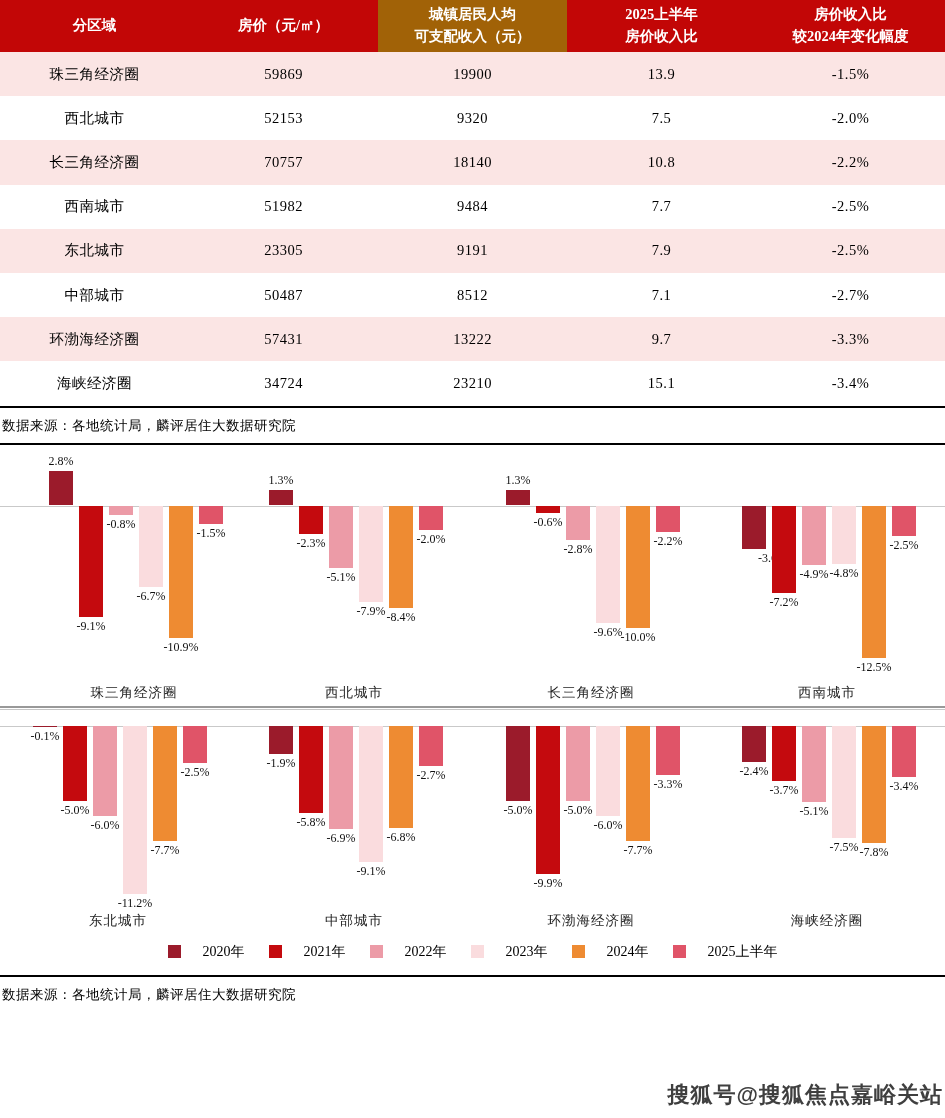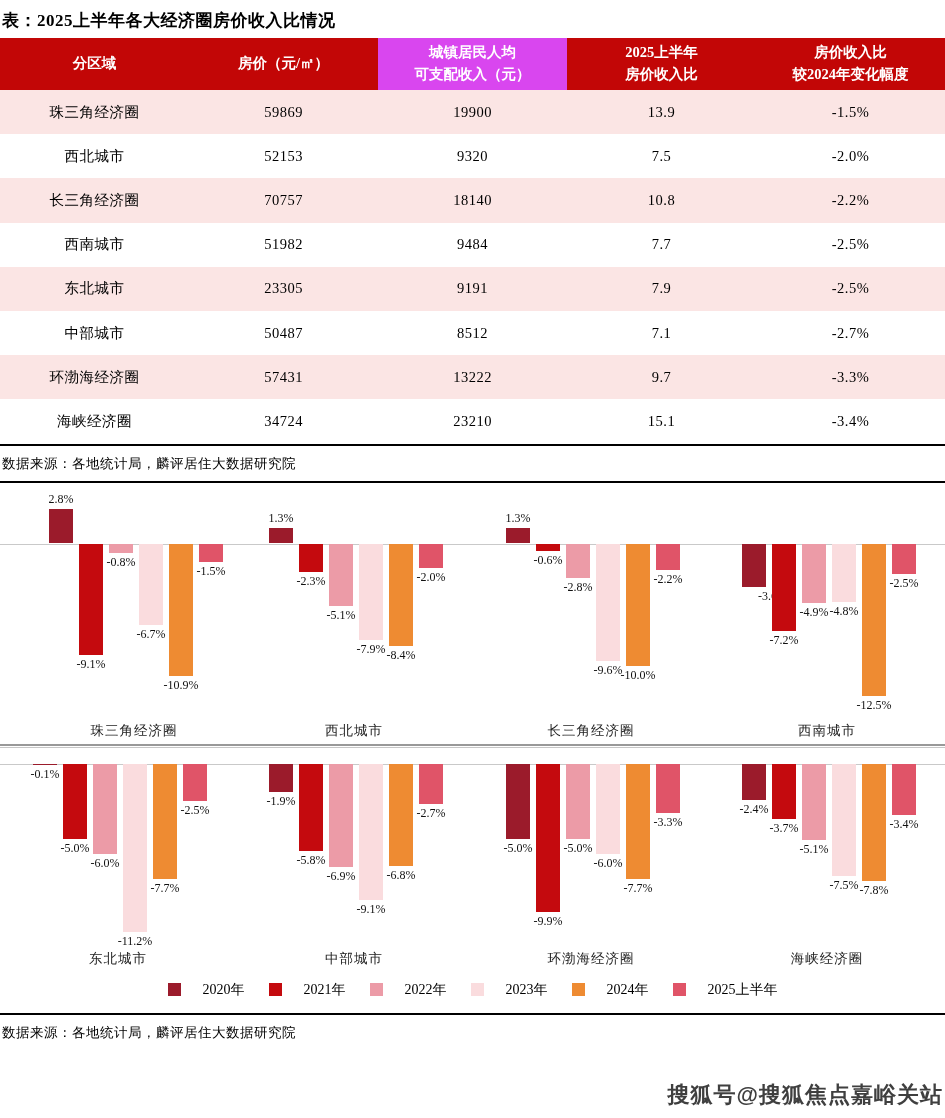--- a/index.html
+++ b/index.html
@@ -37,28 +37,27 @@
     text-shadow:-1.5px -1.5px 0 #fff, 1.5px -1.5px 0 #fff, -1.5px 1.5px 0 #fff,
                  1.5px 1.5px 0 #fff, 0 -1.5px 0 #fff, 0 1.5px 0 #fff,
                 -1.5px 0 0 #fff, 1.5px 0 0 #fff;
   }
 </style>
 </head>
 <body>
 
 <div class="page">
 
-  <div class="tbl-title">表：2025上半年各大经济圈房价收入比情况</div>
 
   <table class="data-table">
     <thead>
         <tr id="tbl-head-row">
           <th style="background: rgb(194, 6, 6);">分区域</th>
           <th style="background: rgb(194, 6, 6);">房价（元/㎡）</th>
-          <th style="background: #d946ef;">城镇居民人均
+          <th style="background: #a16207;">城镇居民人均
 可支配收入（元）</th>
           <th style="background: rgb(194, 6, 6);">2025上半年
 房价收入比</th>
           <th style="background: rgb(194, 6, 6);">房价收入比
 较2024年变化幅度</th>
         </tr>
       </thead>
     <tbody id="tbl-body">
         <tr style="background: rgb(251, 229, 228);">
           <td>珠三角经济圈</td>

